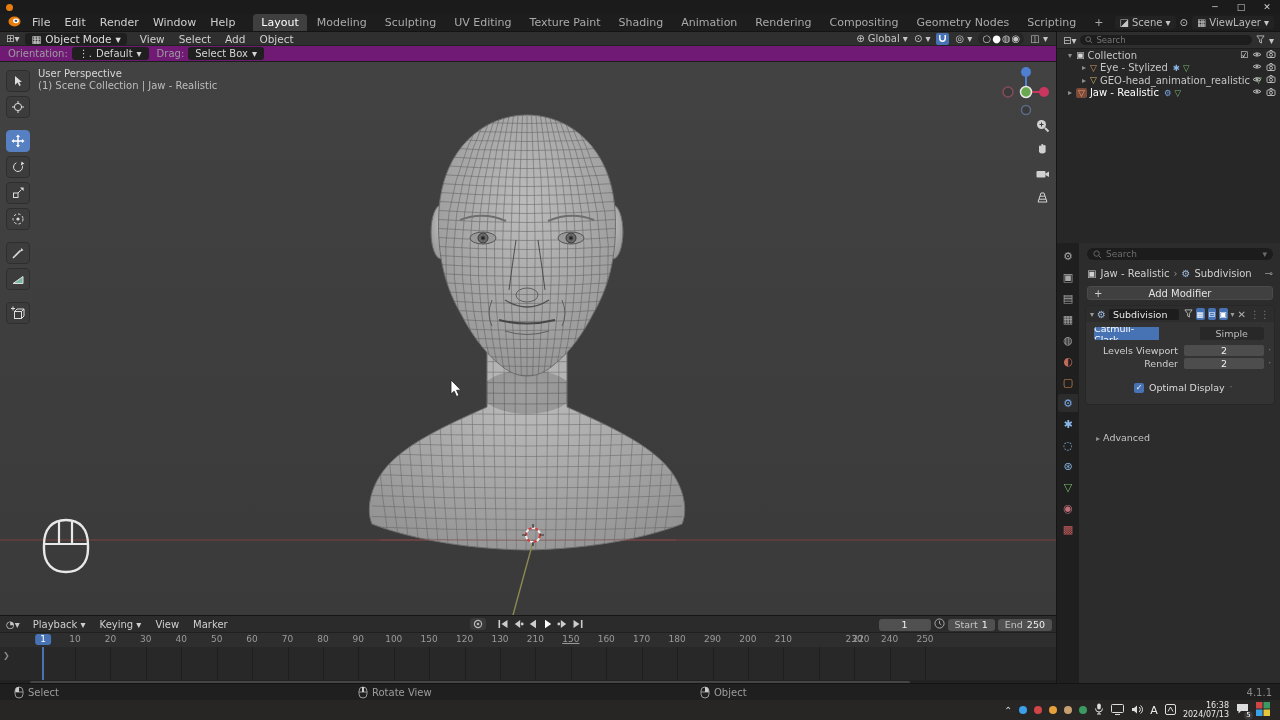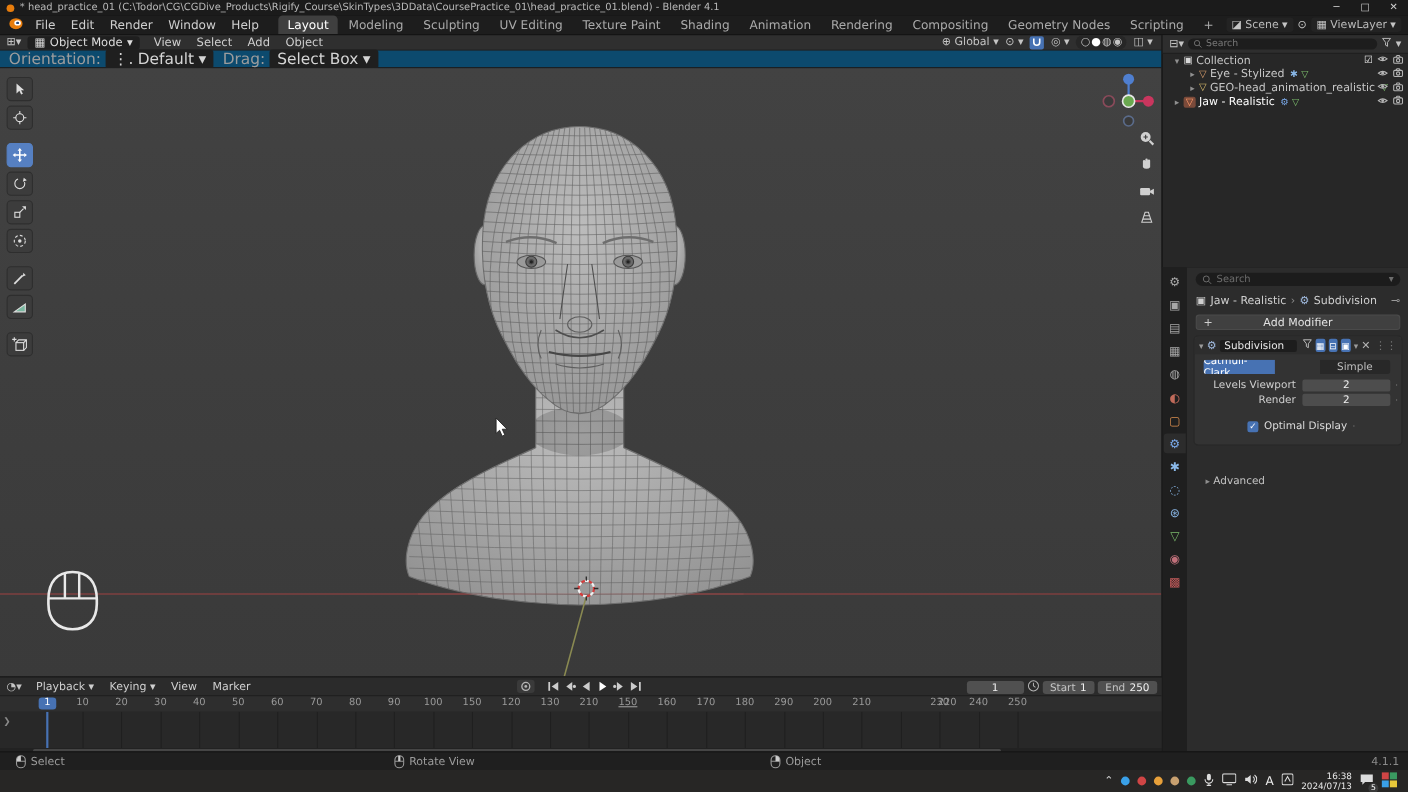--- a/index.html
+++ b/index.html
@@ -20,21 +20,21 @@
   .tab{padding:2px 8px;margin:0 1px;color:#aaa;border-radius:4px 4px 0 0;}
   .tab.active{background:#3f3f3f;color:#fff;}
   #topbar-right{margin-left:auto;display:flex;align-items:center;gap:4px;padding-right:6px;color:#bbb;}
   .mini-pill{display:flex;align-items:center;gap:3px;background:#232323;border-radius:3px;padding:1px 5px;font-size:10px;}
   
   #vp-header{left:0;top:32px;width:1056px;height:14px;background:#2f2f2f;display:flex;align-items:center;font-size:10.5px;border-bottom:1px solid #222;box-sizing:border-box;}
   #vp-header .mode-pill{display:flex;align-items:center;gap:4px;background:#1f1f1f;border-radius:3px;padding:0px 6px;margin:0 6px;color:#ddd;}
   #vp-header-right{margin-left:auto;display:flex;align-items:center;gap:6px;padding-right:8px;}
   .hdr-ico{color:#c5c5c5;font-size:10px;}
   .shade-dots{display:flex;gap:1px;background:#262626;border-radius:8px;padding:1px 4px;}
-  #tool-settings{left:0;top:46px;width:1056px;height:16px;background:#0c4a6e;display:flex;align-items:center;font-size:14px;color:#9c9c9c;border-bottom:1px solid #1c1c1c;box-sizing:border-box;}
+  #tool-settings{left:0;top:46px;width:1056px;height:16px;background:#701a75;display:flex;align-items:center;font-size:10px;color:#9c9c9c;border-bottom:1px solid #1c1c1c;box-sizing:border-box;}
   .ts-pill{display:flex;align-items:center;gap:4px;background:#1f1f1f;border-radius:3px;padding:1px 7px;color:#d5d5d5;margin:0 8px 0 4px;}
   
   #viewport{left:0;top:62px;width:1056px;height:553px;background:linear-gradient(#424242,#3a3a3a);overflow:hidden;}
   #vp-overlay-text{left:38px;top:6px;line-height:12px;font-size:10px;color:#d6d6d6;}
   #vp-overlay-text .l2{color:#bdbdbd;}
   
   #toolbar{left:6px;top:8px;display:flex;flex-direction:column;gap:4px;}
   .tool{width:24px;height:22px;background:#3c3c3c;border:1px solid #2e2e2e;border-radius:4px;display:flex;align-items:center;justify-content:center;box-sizing:border-box;}
   .tool.active{background:#5680c2;border-color:#5680c2;}
   .tool.gap{margin-top:8px;}
@@ -107,21 +107,20 @@
   #wm-title{font-size:26px;font-weight:bold;letter-spacing:1px;}
   #wm-brand{font-size:30px;font-weight:bold;letter-spacing:-1px;}
 </style>
 </head>
 <body>
 
 <div id="app">
 
   <div id="titlebar" class="abs">
     <span class="dot"></span>
-    <span>* head_practice_01 (C:\Todor\CG\CGDive_Products\Rigify_Course\SkinTypes\3DData\CoursePractice_01\head_practice_01.blend) - Blender 4.1</span>
     <div id="win-controls">
       <span>─</span>
       <span>□</span>
       <span>✕</span>
     </div>
   </div>
 
   <div id="topbar" class="abs">
     <span style="margin:0 4px 0 8px;">
       <svg width="13" height="11" viewBox="0 0 13 11">
@@ -356,20 +355,24 @@
         </g>
         <line x1="380" y1="478" x2="676" y2="478" stroke="#9a5050" stroke-width="1" opacity="0.45"></line>
         <line x1="533" y1="480" x2="513" y2="553" stroke="#8a8a52" stroke-width="1.4"></line>
         <g>
           <circle cx="533" cy="473" r="7" fill="none" stroke="#d43c3c" stroke-width="2" stroke-dasharray="3.5 3.5"></circle>
           <circle cx="533" cy="473" r="7" fill="none" stroke="#f0f0f0" stroke-width="2" stroke-dasharray="3.5 3.5" stroke-dashoffset="3.5"></circle>
           <path d="M533,462 V466 M533,480 V484 M522,473 H526 M540,473 H544" stroke="#2a2a2a" stroke-width="1.2"></path>
         </g>
       </svg>
 
+    <div id="vp-overlay-text" class="abs">
+      <div>User Perspective</div>
+      <div class="l2">(1) Scene Collection | Jaw - Realistic</div>
+    </div>
 
     <div id="toolbar" class="abs">
         <div class="tool">
           <svg width="14" height="14" viewBox="0 0 14 14">
             <path d="M4,2 L4,11 L6.6,8.6 L8.2,12 L9.8,11.2 L8.2,8 L11,8 Z" fill="#ddd"></path>
           </svg>
         </div>
         <div class="tool">
           <svg width="14" height="14" viewBox="0 0 14 14">
             <circle cx="7" cy="7" r="3.6" fill="none" stroke="#ddd"></circle>

